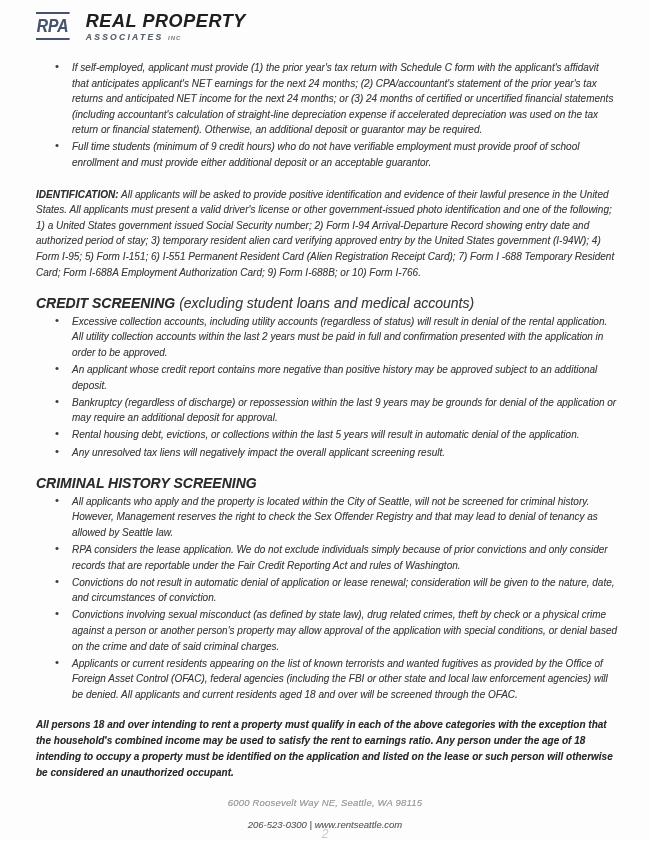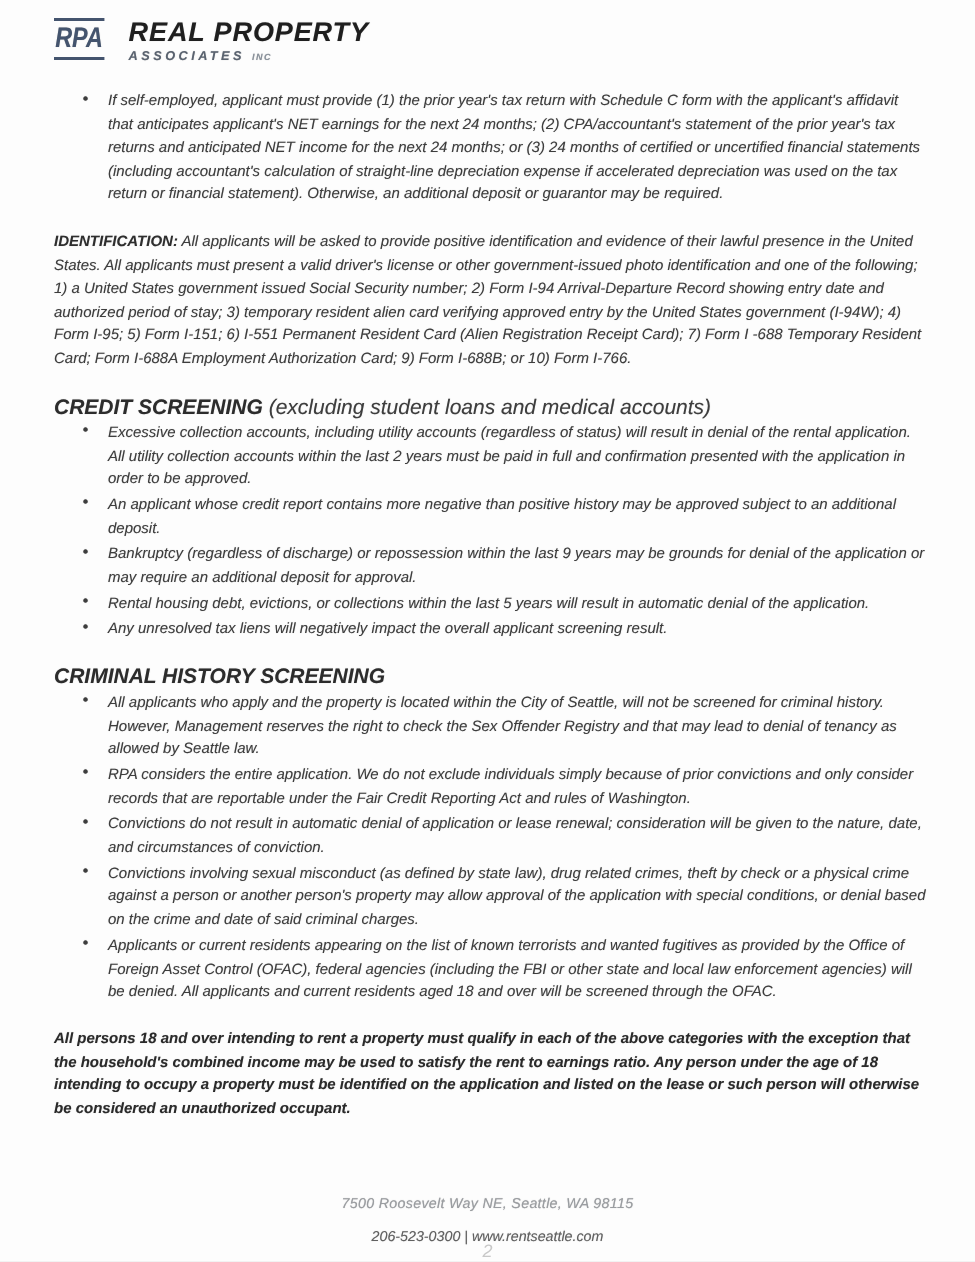--- a/index.html
+++ b/index.html
@@ -94,20 +94,21 @@
         <div class="brand2"><span>ASSOCIATES</span> <span class="inc">INC</span></div>
       </div>
     </div>
   </header>
 
   <main class="doc">
 
     <section>
       <ul class="bullets">
           <li class="bullet">If self-employed, applicant must provide (1) the prior year's tax return with Schedule C form with the applicant's affidavit that anticipates applicant's NET earnings for the next 24 months; (2) CPA/accountant's statement of the prior year's tax returns and anticipated NET income for the next 24 months; or (3) 24 months of certified or uncertified financial statements (including accountant's calculation of straight-line depreciation expense if accelerated depreciation was used on the tax return or financial statement). Otherwise, an additional deposit or guarantor may be required.</li>
+          <li class="bullet">Full time students (minimum of 9 credit hours) who do not have verifiable employment must provide proof of school enrollment and must provide either additional deposit or an acceptable guarantor.</li>
         </ul>
     </section>
 
     <section class="sec-gap">
       <p class="para"><strong>IDENTIFICATION:</strong> <span>All applicants will be asked to provide positive identification and evidence of their lawful presence in the United States. All applicants must present a valid driver's license or other government-issued photo identification and one of the following; 1) a United States government issued Social Security number; 2) Form I-94 Arrival-Departure Record showing entry date and authorized period of stay; 3) temporary resident alien card verifying approved entry by the United States government (I-94W); 4) Form I-95; 5) Form I-151; 6) I-551 Permanent Resident Card (Alien Registration Receipt Card); 7) Form I -688 Temporary Resident Card; Form I-688A Employment Authorization Card; 9) Form I-688B; or 10) Form I-766.</span></p>
     </section>
 
     <section class="sec-gap">
       <p class="heading-line"><span class="hd">CREDIT SCREENING</span> <span class="hd-note">(excluding student loans and medical accounts)</span></p>
       <ul class="bullets">
@@ -116,30 +117,30 @@
           <li class="bullet">Bankruptcy (regardless of discharge) or repossession within the last 9 years may be grounds for denial of the application or may require an additional deposit for approval.</li>
           <li class="bullet">Rental housing debt, evictions, or collections within the last 5 years will result in automatic denial of the application.</li>
           <li class="bullet">Any unresolved tax liens will negatively impact the overall applicant screening result.</li>
         </ul>
     </section>
 
     <section class="sec-gap">
       <p class="heading-line"><span class="hd">CRIMINAL HISTORY SCREENING</span></p>
       <ul class="bullets">
           <li class="bullet">All applicants who apply and the property is located within the City of Seattle, will not be screened for criminal history. However, Management reserves the right to check the Sex Offender Registry and that may lead to denial of tenancy as allowed by Seattle law.</li>
-          <li class="bullet">RPA considers the entire application. We do not exclude individuals simply because of prior convictions and only consider records that are reportable under the Fair Credit Reporting Act and rules of Washington.</li>
+          <li class="bullet">RPA considers the lease application. We do not exclude individuals simply because of prior convictions and only consider records that are reportable under the Fair Credit Reporting Act and rules of Washington.</li>
           <li class="bullet">Convictions do not result in automatic denial of application or lease renewal; consideration will be given to the nature, date, and circumstances of conviction.</li>
           <li class="bullet">Convictions involving sexual misconduct (as defined by state law), drug related crimes, theft by check or a physical crime against a person or another person's property may allow approval of the application with special conditions, or denial based on the crime and date of said criminal charges.</li>
           <li class="bullet">Applicants or current residents appearing on the list of known terrorists and wanted fugitives as provided by the Office of Foreign Asset Control (OFAC), federal agencies (including the FBI or other state and local law enforcement agencies) will be denied. All applicants and current residents aged 18 and over will be screened through the OFAC.</li>
         </ul>
     </section>
 
     <p class="closing">All persons 18 and over intending to rent a property must qualify in each of the above categories with the exception that the household's combined income may be used to satisfy the rent to earnings ratio. Any person under the age of 18 intending to occupy a property must be identified on the application and listed on the lease or such person will otherwise be considered an unauthorized occupant.</p>
 
   </main>
 
   <footer class="footer">
-    <div class="addr">7500 Roosevelt Way NE, Seattle, WA 98115</div>
+    <div class="addr">6000 Roosevelt Way NE, Seattle, WA 98115</div>
     <div class="contact">206-523-0300 | www.rentseattle.com</div>
     <div class="pageno">2</div>
   </footer>
 
 </div>
 
 </body></html>

